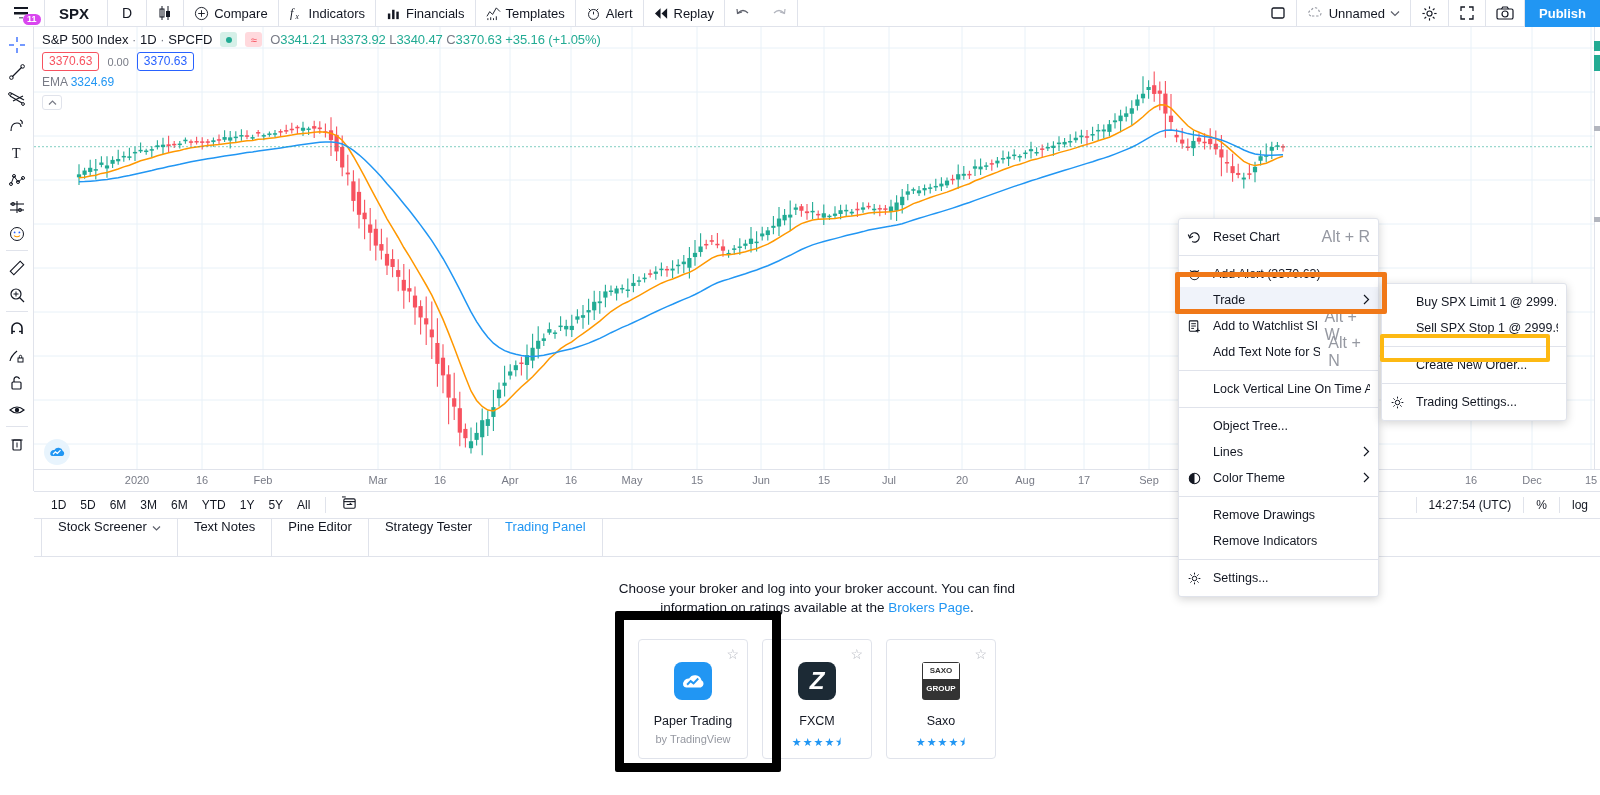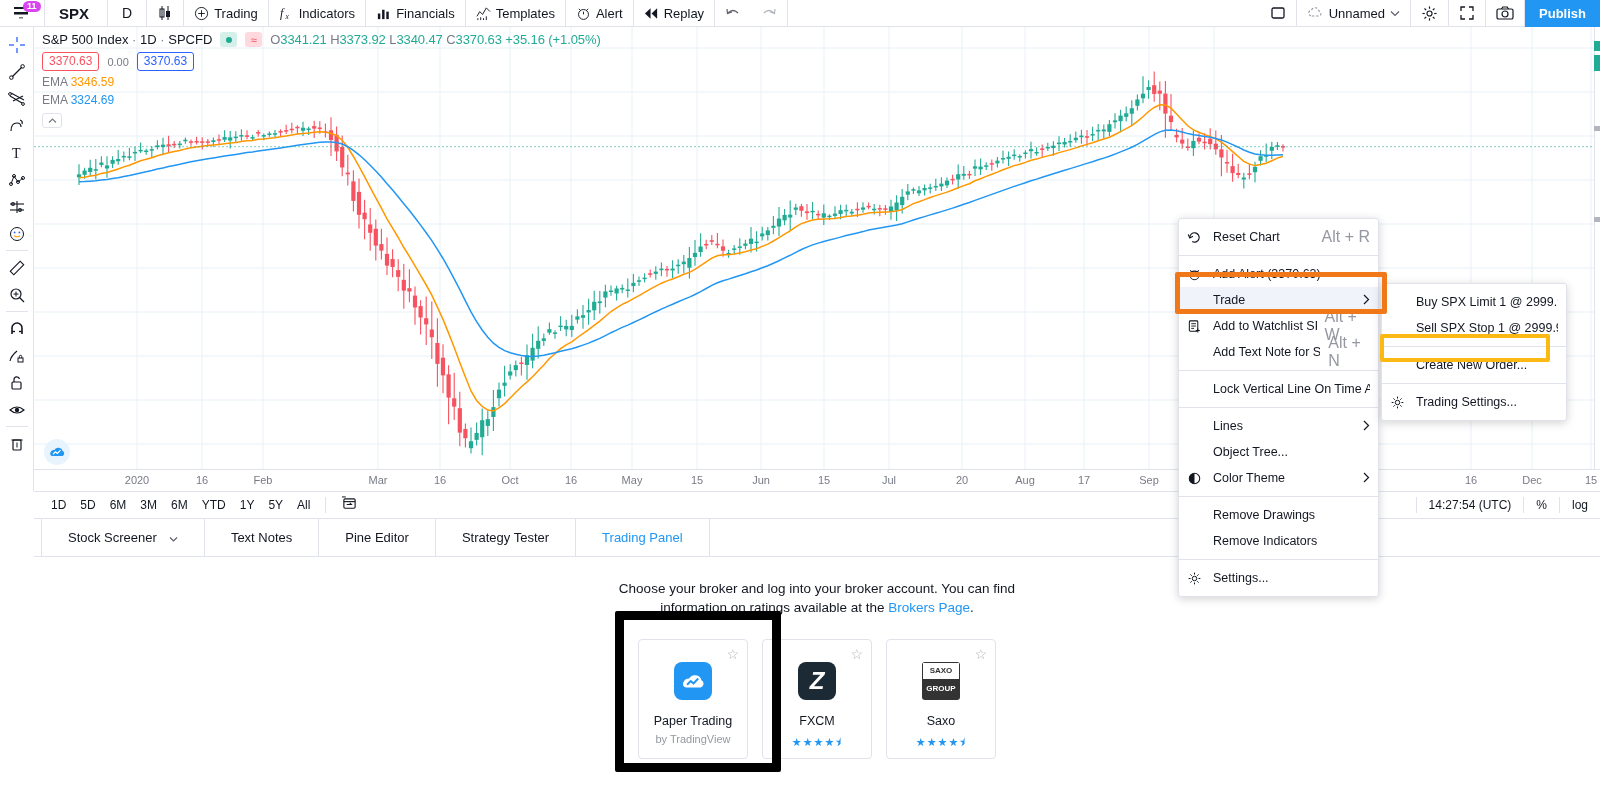--- a/index.html
+++ b/index.html
@@ -20,21 +20,21 @@
     display: flex; align-items: center;
   }
   .tb-cell {
     height: 27px; display: flex; align-items: center; gap: 5px;
     padding: 0 10px; border-right: 1px solid #e0e3eb;
     color: #131722; white-space: nowrap; cursor: pointer;
   }
   .tb-cell.noborder { border-right: none; }
   .tb-menu { width: 45px; justify-content: center; position: relative; }
   .badge {
-    position: absolute; top: 1px; left: 23px;
+    position: absolute; top: 14px; left: 23px;
     background: #d946ef; color: #fff; font-size: 9px; font-weight: bold;
     border-radius: 8px; padding: 1px 4px; line-height: 1.1;
   }
   .tb-symbol { font-weight: bold; font-size: 15px; padding: 0 18px 0 14px; }
   .tb-interval { font-size: 14px; padding: 0 14px; }
   .tb-spacer { flex: 1 1 auto; height: 27px; border-right: none; }
   .tb-label { font-size: 13px; }
   .publish {
     background: #2196f3; color: #fff; font-weight: bold;
     height: 27px; display: flex; align-items: center; padding: 0 14px;
@@ -138,22 +138,22 @@
     display: flex; align-items: center; cursor: pointer;
   }
 
   
   .bottabs {
     position: absolute; top: 519px; left: 34px; width: 1566px; height: 38px;
     background: #fff; display: flex; align-items: center; padding-left: 8px;
     border-bottom: 1px solid #e0e3eb;
   }
   .bt {
-    height: 38px; display: flex; align-items: center; gap: 12px;
-    padding: 0 26px; font-size: 13px; color: #131722; cursor: pointer;
+    height: 38px; display: flex; gap: 5px;
+    padding: 0 16px; font-size: 13px; color: #131722; cursor: pointer;
     border-right: 1px solid #e0e3eb; border-left: 1px solid #e0e3eb;
     margin-left: -1px;
   }
   .bt.active { color: #2196f3; }
 
   
   .broker-panel {
     position: absolute; top: 557px; left: 34px; width: 1566px; height: 238px;
     background: #fff;
   }
@@ -253,21 +253,21 @@
       </span>
     </div>
     <div class="tb-cell">
       <span class="ico">
         <svg width="15" height="15" viewBox="0 0 16 16">
             <circle cx="8" cy="8" r="6.5" fill="none" stroke="#131722"></circle>
             <line x1="8" y1="4.5" x2="8" y2="11.5" stroke="#131722"></line>
             <line x1="4.5" y1="8" x2="11.5" y2="8" stroke="#131722"></line>
           </svg>
       </span>
-      <span class="tb-label">Trading</span>
+      <span class="tb-label">Compare</span>
     </div>
     <div class="tb-cell">
       <span class="ico">
         <svg width="15" height="16" viewBox="0 0 16 16">
             <text x="1" y="12" font-size="13" font-family="Liberation Serif, serif" font-style="italic" fill="#131722">f</text>
             <text x="7" y="14" font-size="8" font-family="Liberation Serif, serif" font-style="italic" fill="#131722">x</text>
           </svg>
       </span>
       <span class="tb-label">Indicators</span>
     </div>
@@ -1028,24 +1028,20 @@
           <span>+35.16 (+1.05%)</span>
         </span>
       </div>
       <div class="legend-row2">
         <span class="pill red">3370.63</span>
         <span class="zeroval">0.00</span>
         <span class="pill blue">3370.63</span>
       </div>
       <div class="legend-ema">
         <span>EMA</span>
-        <span class="v1">3346.59</span>
-      </div>
-      <div class="legend-ema">
-        <span>EMA</span>
         <span class="v2">3324.69</span>
       </div>
       <div class="collapse-btn">
         <svg width="9" height="6" viewBox="0 0 9 6">
             <polyline points="1,4.5 4.5,1 8,4.5" fill="none" stroke="#787b86" stroke-width="1.2"></polyline>
           </svg>
       </div>
     </div>
 
     <div class="logo-badge">
@@ -1061,21 +1057,21 @@
       <div class="price-lbl grey" style="top:99px;height:5px;"></div>
       <div class="price-lbl grey" style="top:190px;height:5px;"></div>
     </div>
 
     <div class="time-axis">
         <div class="time-tick" style="left: 103px;">2020</div>
         <div class="time-tick" style="left: 168px;">16</div>
         <div class="time-tick" style="left: 229px;">Feb</div>
         <div class="time-tick" style="left: 344px;">Mar</div>
         <div class="time-tick" style="left: 406px;">16</div>
-        <div class="time-tick" style="left: 476px;">Oct</div>
+        <div class="time-tick" style="left: 476px;">Apr</div>
         <div class="time-tick" style="left: 537px;">16</div>
         <div class="time-tick" style="left: 598px;">May</div>
         <div class="time-tick" style="left: 663px;">15</div>
         <div class="time-tick" style="left: 727px;">Jun</div>
         <div class="time-tick" style="left: 790px;">15</div>
         <div class="time-tick" style="left: 855px;">Jul</div>
         <div class="time-tick" style="left: 928px;">20</div>
         <div class="time-tick" style="left: 991px;">Aug</div>
         <div class="time-tick" style="left: 1050px;">17</div>
         <div class="time-tick" style="left: 1115px; text-align: right;">Sep</div>
@@ -1225,30 +1221,30 @@
       <span class="mi-sc">Alt + N</span>
     </div>
     <div class="msep"></div>
     <div class="mi">
       <span class="mi-ico"></span>
       <span class="mi-lbl">Lock Vertical Line On Time Axis</span>
     </div>
     <div class="msep"></div>
     <div class="mi">
       <span class="mi-ico"></span>
+      <span class="mi-lbl">Object Tree...</span>
+    </div>
+    <div class="mi">
+      <span class="mi-ico"></span>
       <span class="mi-lbl">Lines</span>
       <span class="mi-arrow">
         <svg width="7" height="11" viewBox="0 0 7 11">
             <polyline points="1,1 5.5,5.5 1,10" fill="none" stroke="#131722" stroke-width="1.2"></polyline>
           </svg>
       </span>
-    </div>
-    <div class="mi">
-      <span class="mi-ico"></span>
-      <span class="mi-lbl">Object Tree...</span>
     </div>
     <div class="mi">
       <span class="mi-ico">
         <svg width="15" height="15" viewBox="0 0 16 16">
             <circle cx="8" cy="8" r="5.6" fill="none" stroke="#131722" stroke-width="1.1"></circle>
             <path d="M8 2.4 A5.6 5.6 0 0 0 8 13.6 Z" fill="#131722"></path>
           </svg>
       </span>
       <span class="mi-lbl">Color Theme</span>
       <span class="mi-arrow">

